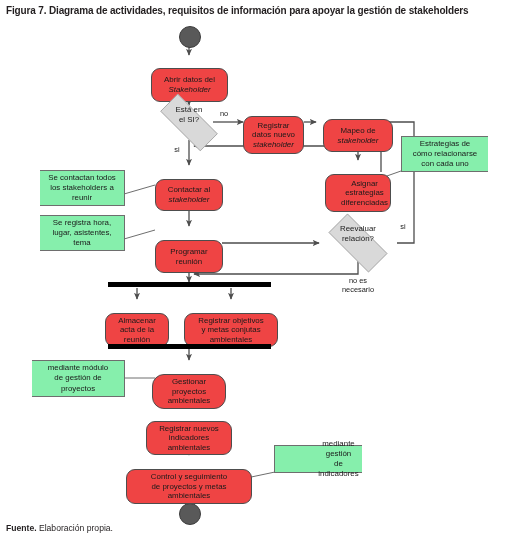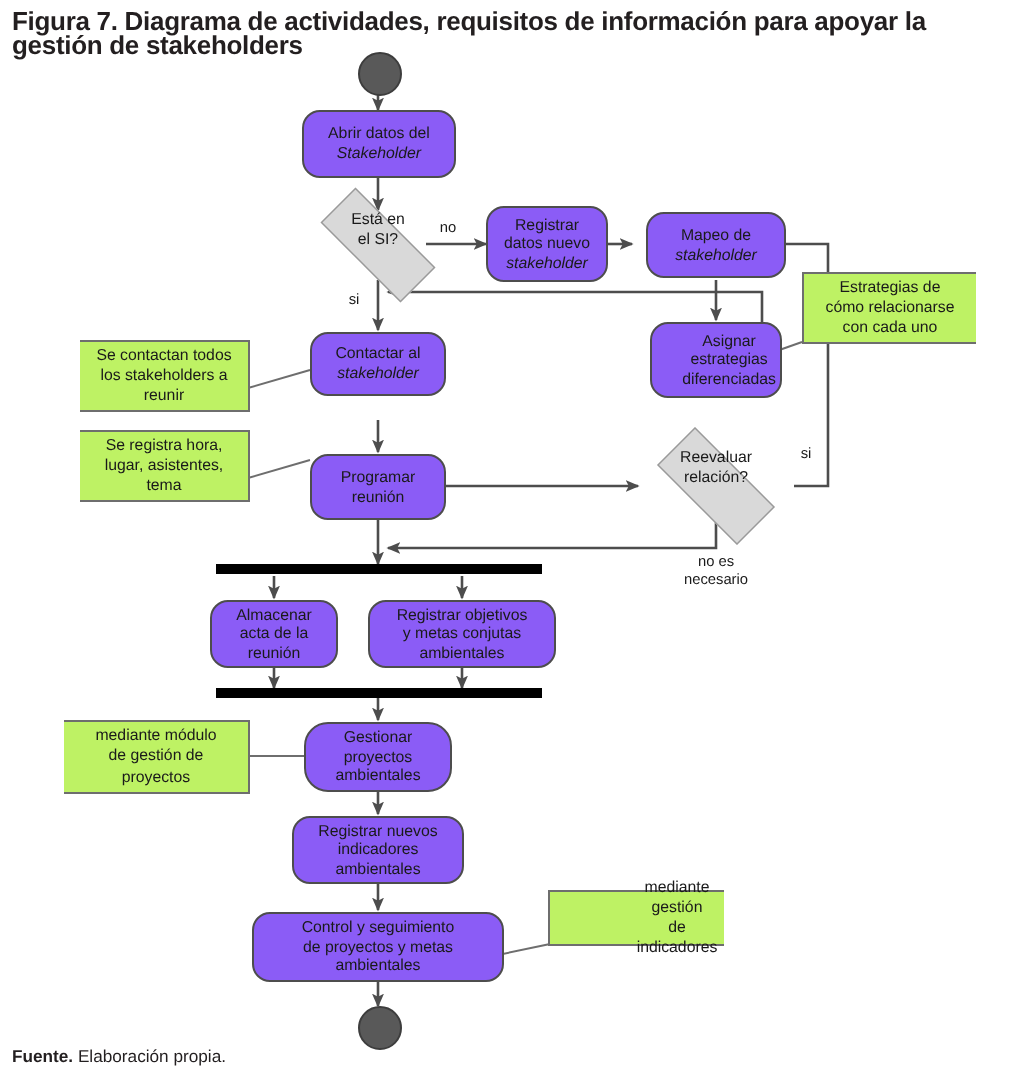--- a/index.html
+++ b/index.html
@@ -6,42 +6,43 @@
   body{
     width:511px;height:543px;
     background:#ffffff;
     font-family:"Liberation Sans", sans-serif;
     color:#231f20;
     overflow:hidden;
     position:relative;
   }
   #figure-title{
     position:absolute;left:6px;top:5px;width:500px;
-    font-size:13px;font-weight:bold;letter-spacing:-0.15px;
+    font-size:10px;font-weight:bold;letter-spacing:-0.15px;
     line-height:12px;
   }
   #figure-source{
     position:absolute;left:6px;top:523px;
     font-size:8.6px;line-height:11px;
   }
   #figure-source .src-lbl{font-weight:bold;}
   #diagram-canvas{
     position:absolute;left:0;top:18px;width:511px;height:505px;
   }
   svg{position:absolute;left:0;top:0;}
   
   .node{
     position:absolute;box-sizing:border-box;
-    background:#8b5cf6;border:1px solid #4d4d4d;
+    background:#ef4444;border:1px solid #4d4d4d;
     border-radius:9px;
     display:flex;align-items:center;justify-content:center;
     text-align:center;
     font-size:7.9px;line-height:9.6px;
     color:#1a1a1a;
     padding:1px 2px;
+    margin-top:13px;
   }
   .node .it{font-style:italic;}
   .diamond{
     position:absolute;
     display:flex;align-items:flex-start;justify-content:center;
     text-align:center;
     font-size:7.9px;line-height:9.6px;
     color:#1a1a1a;
   }
   .diamond .dshape{
@@ -54,21 +55,21 @@
   .diamond .dtext{position:relative;z-index:2;}
   .endpoint{
     position:absolute;border-radius:50%;
     background:#595959;border:1px solid #3d3d3d;
   }
   .barnode{position:absolute;background:#000000;}
   .note{
     position:absolute;box-sizing:border-box;
     border:1px solid #6e6e6e;
     border-left:none;
-    background:#bef264;
+    background:#86efac;
     display:flex;align-items:center;justify-content:center;
     text-align:center;
     font-size:7.9px;line-height:10.2px;
     color:#1a1a1a;
     padding:1px 3px;
   }
   .note.note-right{border:1px solid #6e6e6e;border-right:none;}
   .edge-label{
     position:absolute;font-size:7.4px;line-height:8.6px;
     color:#1a1a1a;text-align:center;

